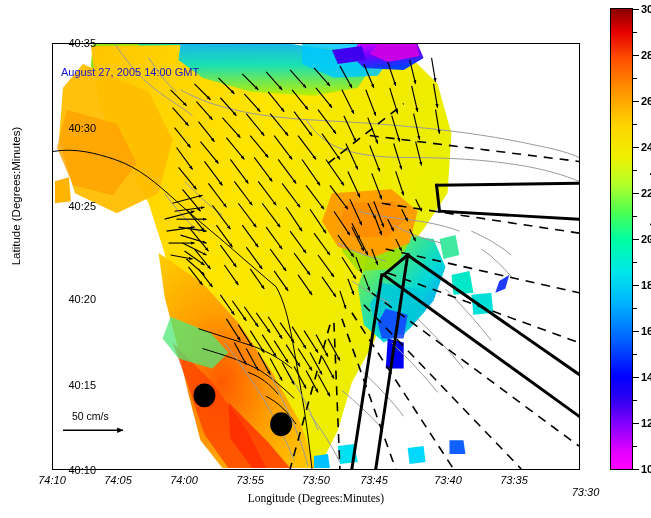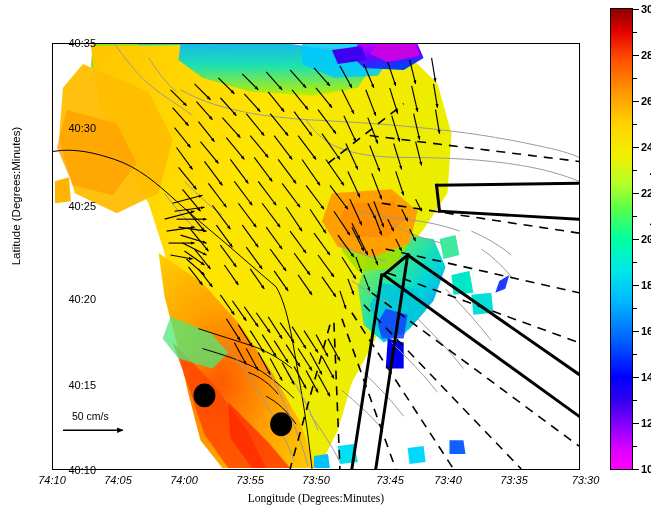--- a/index.html
+++ b/index.html
@@ -23,21 +23,21 @@
          line-height:15px;}
   .annot.l1{left:8px;top:6px;}
   .annot.l2{left:8px;top:21px;}
 
   .scalebar-label{position:absolute;left:8px;top:366px;color:#000;font-size:10.5px;
                   white-space:nowrap;padding-left:11px;}
 
   
   .xtick{position:absolute;top:474px;font-size:11px;color:#000;
          transform:translateX(-50%);white-space:nowrap;font-style:italic;}
-  .xtick.last{transform:translateX(-30%);}
+  .xtick.last{transform:translateX(-30%);margin-top:12px;}
   .ytick{position:absolute;left:48px;font-size:11px;color:#000;
          transform:translate(-100%,-50%);white-space:nowrap;margin-left:48px;}
 
   .xlabel{position:absolute;left:52px;top:492px;width:528px;text-align:center;
           font-size:11.5px;color:#000;font-family:Liberation Serif, serif;}
   .ylabel{position:absolute;left:-84px;top:190px;width:200px;text-align:center;
           font-size:11.5px;color:#000;
           transform:rotate(-90deg);transform-origin:center center;}
 
   
@@ -410,29 +410,30 @@
       <g>
         <ellipse cx="152" cy="353" rx="11" ry="12" fill="#000"></ellipse>
         <ellipse cx="229" cy="382" rx="11" ry="12" fill="#000"></ellipse>
       </g>
 
       <g>
         <line x1="10" y1="388" x2="70" y2="388" stroke="#000" stroke-width="1.4" marker-end="url(#ah)"></line>
       </g>
     </svg>
 
+    <div class="annot l2">August 27, 2005 14:00 GMT</div>
     <div class="scalebar-label">50 cm/s</div>
   </div>
 
   <div class="xtick" style="left:52px">74:10</div>
   <div class="xtick" style="left:118px">74:05</div>
   <div class="xtick" style="left:184px">74:00</div>
   <div class="xtick" style="left:250px">73:55</div>
   <div class="xtick" style="left:316px">73:50</div>
-  <div class="xtick" style="left:390px">73:45</div>
+  <div class="xtick" style="left:374px">73:45</div>
   <div class="xtick" style="left:448px">73:40</div>
   <div class="xtick" style="left:514px">73:35</div>
   <div class="xtick last" style="left:580px">73:30</div>
 
   <div class="ytick" style="top:43px">40:35</div>
   <div class="ytick" style="top:128px">40:30</div>
   <div class="ytick" style="top:206px">40:25</div>
   <div class="ytick" style="top:299px">40:20</div>
   <div class="ytick" style="top:385px">40:15</div>
   <div class="ytick" style="top:470px">40:10</div>

